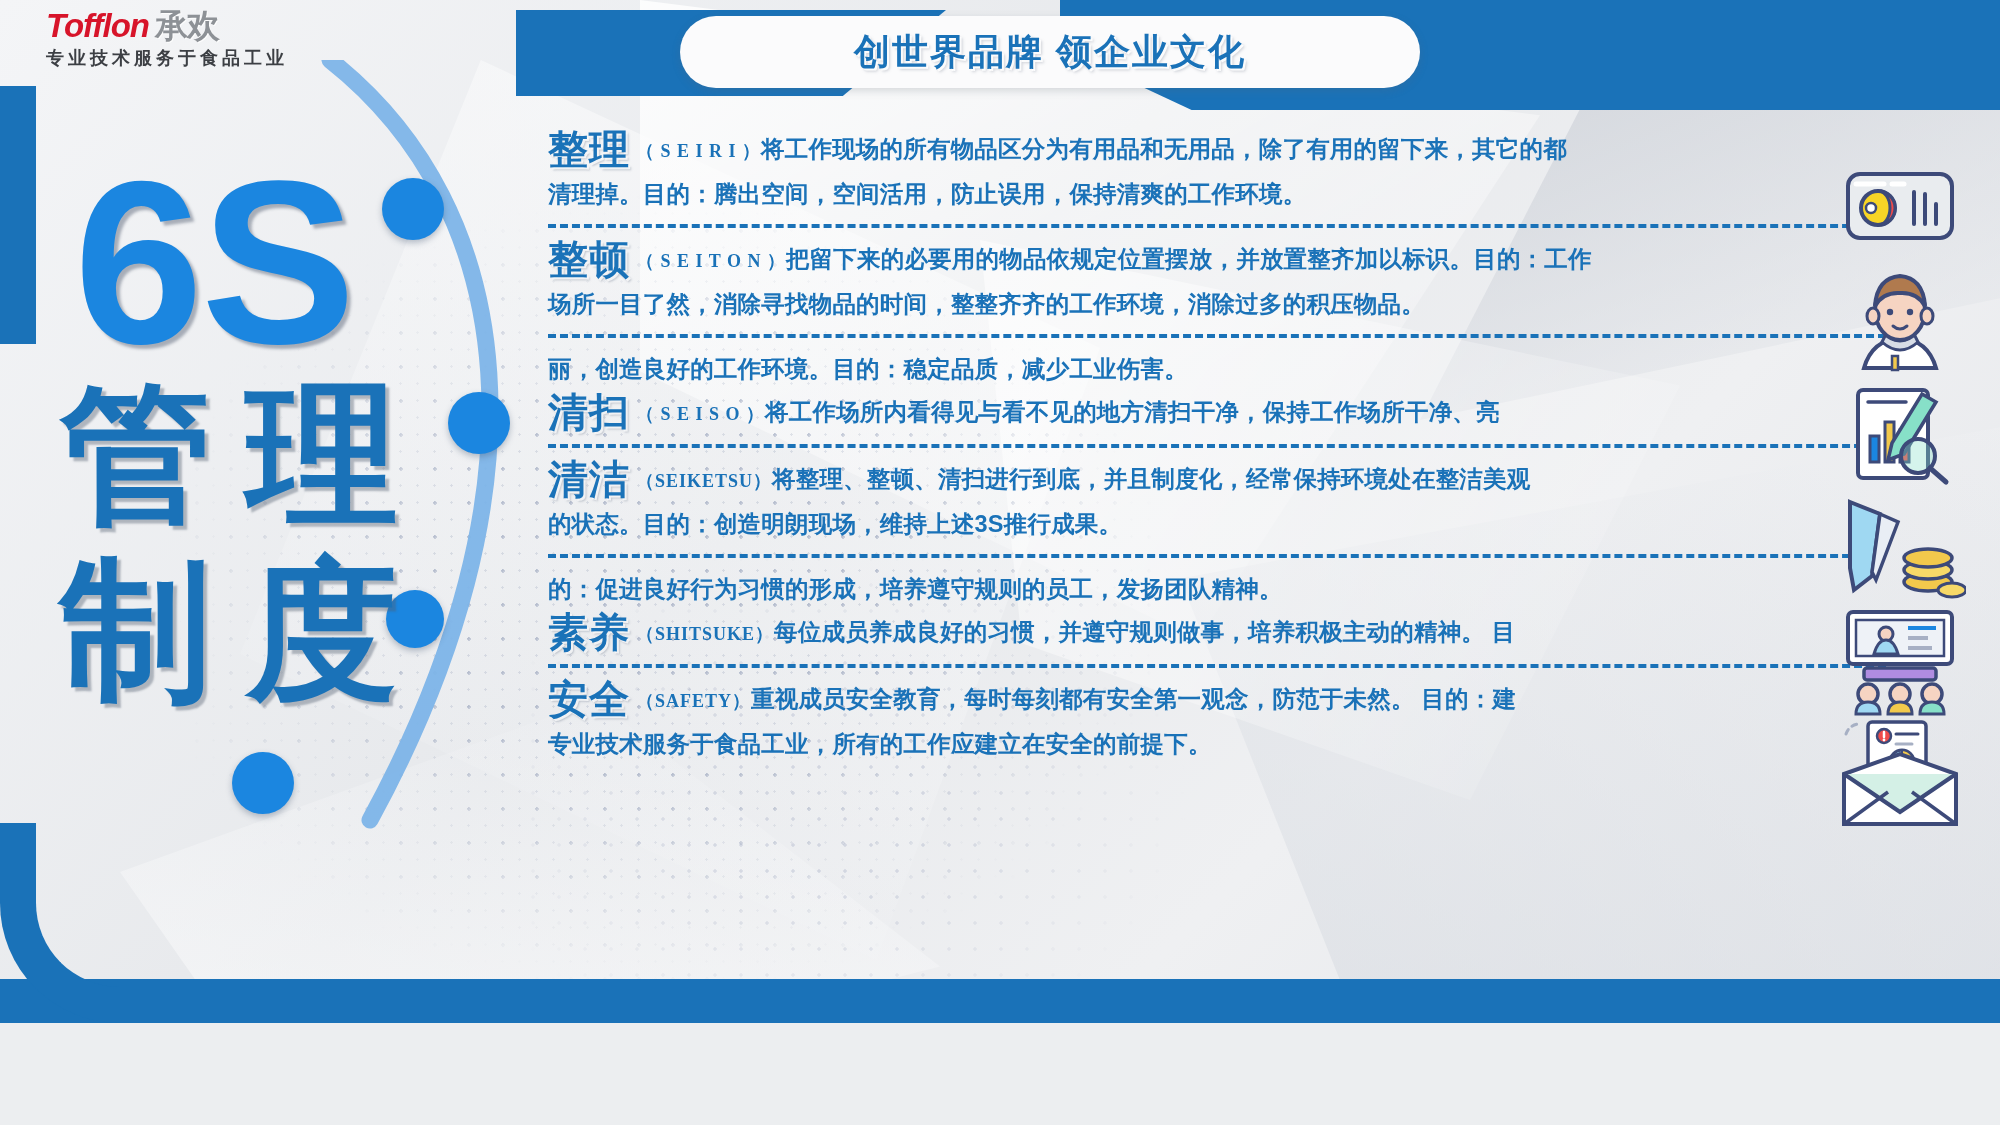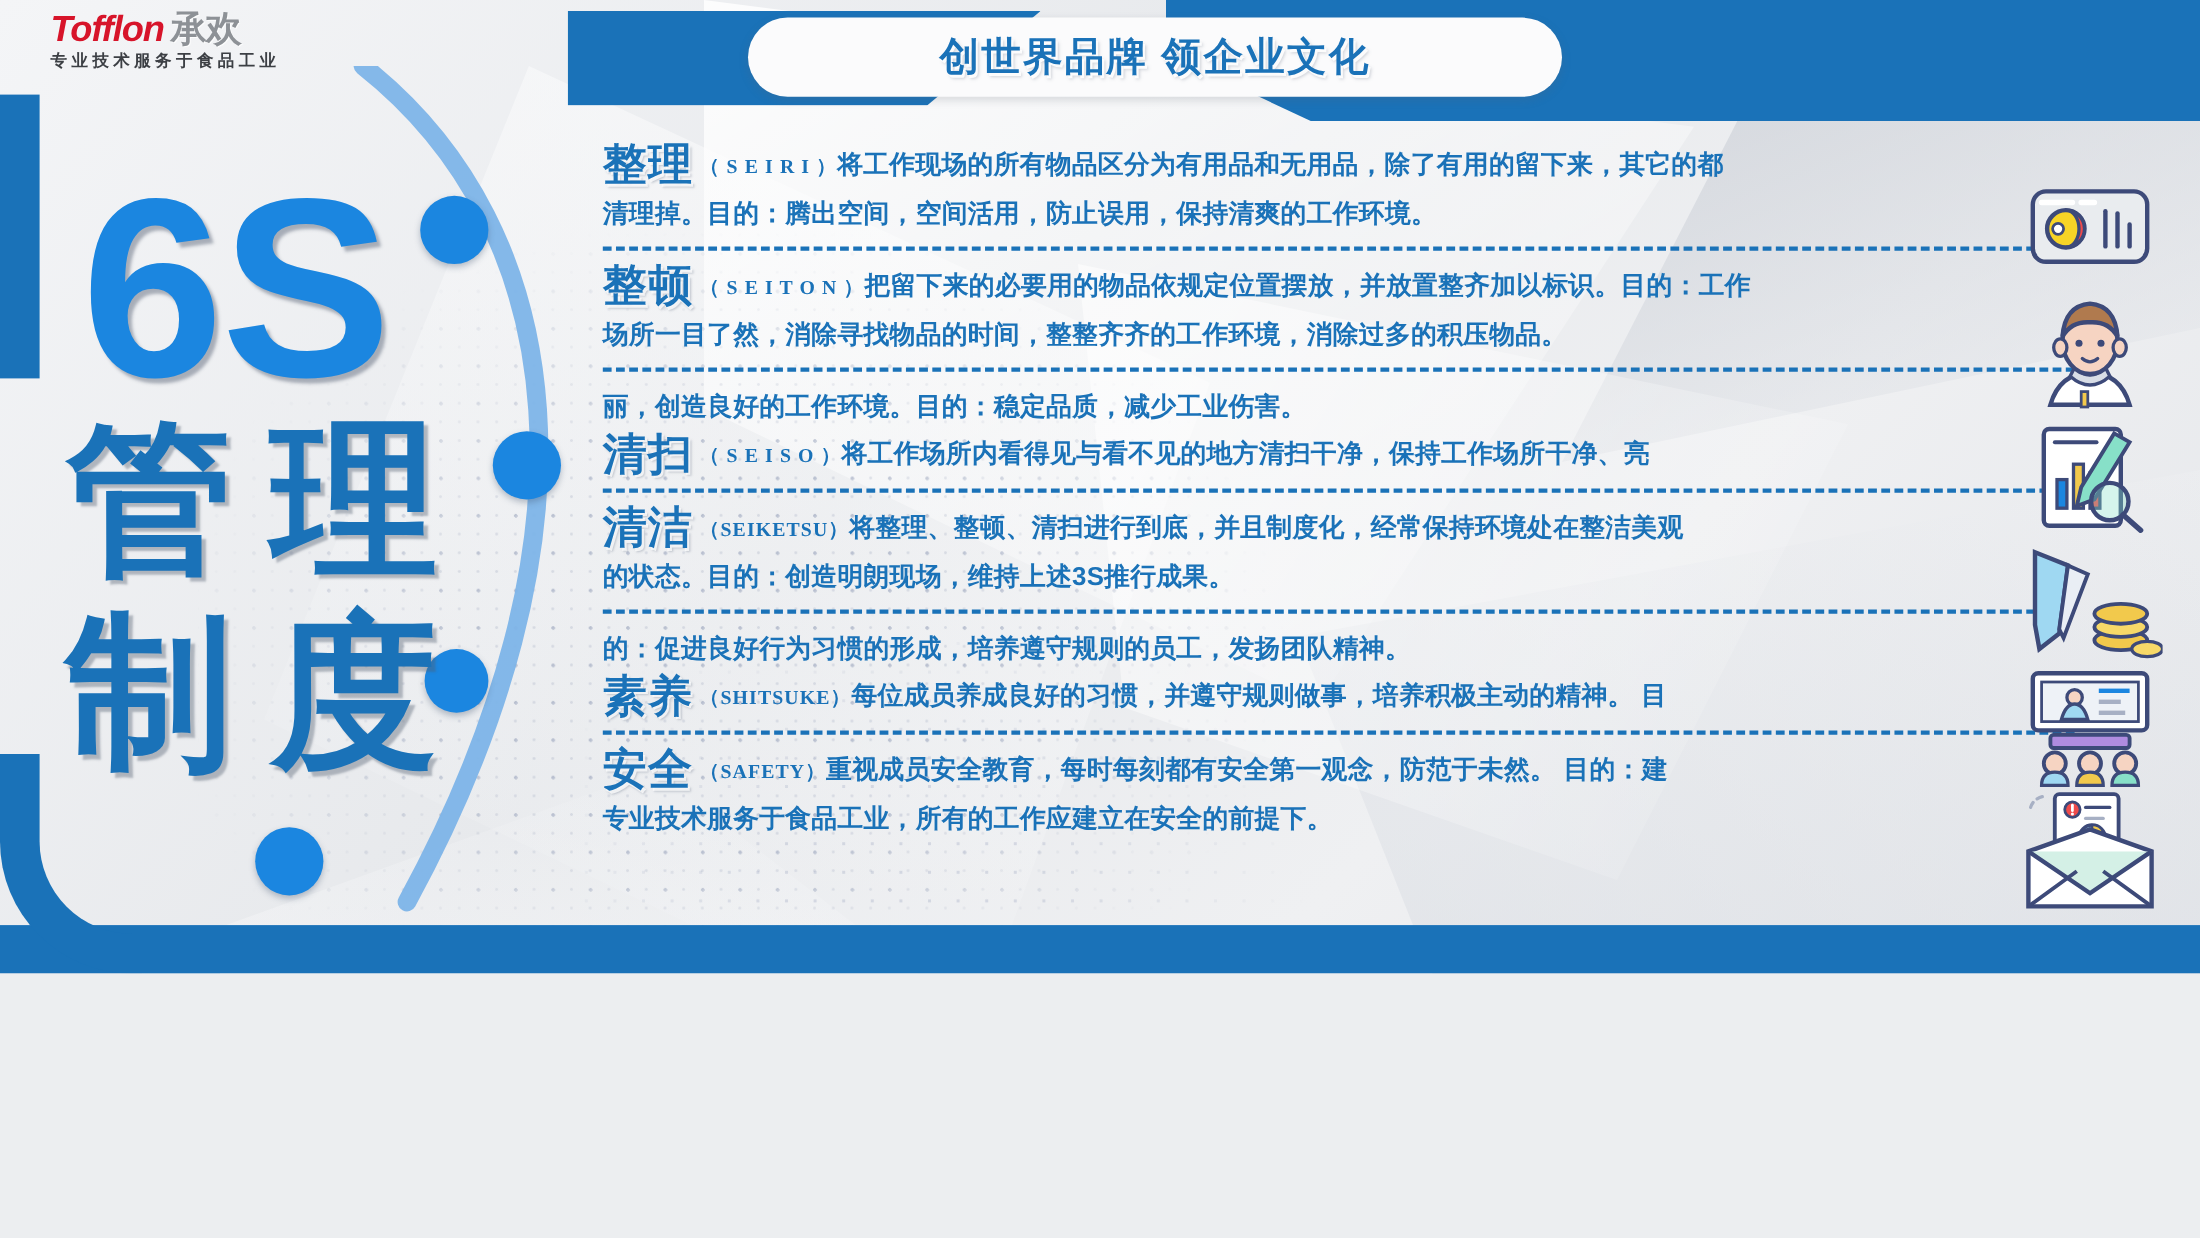--- a/index.html
+++ b/index.html
@@ -2,21 +2,21 @@
 <html><head>
 <meta charset="utf-8">
 <style>
   html,body{margin:0;padding:0;}
   body{
     width:2000px;height:1125px;overflow:hidden;
     font-family:"Liberation Sans","DejaVu Sans",sans-serif;
     background:#eceef0;
   }
   #poster{
-    position:relative;width:2000px;height:885px;overflow:hidden;
+    position:relative;width:2000px;height:1023px;overflow:hidden;
     background:
       linear-gradient(135deg,#f4f5f7 0%,#e7e9ec 42%,#eff0f2 70%,#e3e5e9 100%);
   }
 
   
   .facet{position:absolute;pointer-events:none;}
   .f1{top:0;left:640px;width:900px;height:640px;
       background:linear-gradient(150deg,rgba(255,255,255,.85),rgba(255,255,255,0));
       clip-path:polygon(0 0,100% 18%,62% 100%,0 58%);}
   .f2{top:60px;left:240px;width:860px;height:900px;
@@ -93,21 +93,21 @@
   
   .logo{position:absolute;top:8px;left:46px;width:250px;height:62px;}
   .logo-main{
     font-size:33px;font-weight:bold;font-style:italic;letter-spacing:-1px;
     line-height:36px;white-space:nowrap;
   }
   .logo-en{color:#d7142a;}
   .logo-cn{color:#8d9196;margin-left:6px;font-style:normal;
            text-shadow:1px 1px 0 rgba(255,255,255,.8);}
   .logo-tag{
-    margin-top:2px;font-size:15px;letter-spacing:4px;color:#3c3f44;
+    margin-top:2px;font-size:18px;letter-spacing:4px;color:#3c3f44;
     white-space:nowrap;font-weight:bold;
   }
 
   
   .six-s{
     position:absolute;top:148px;left:74px;
     font-size:232px;font-weight:bold;line-height:230px;color:#1b86e0;
     letter-spacing:-2px;
     text-shadow:4px 4px 3px rgba(80,92,110,.45);
   }

